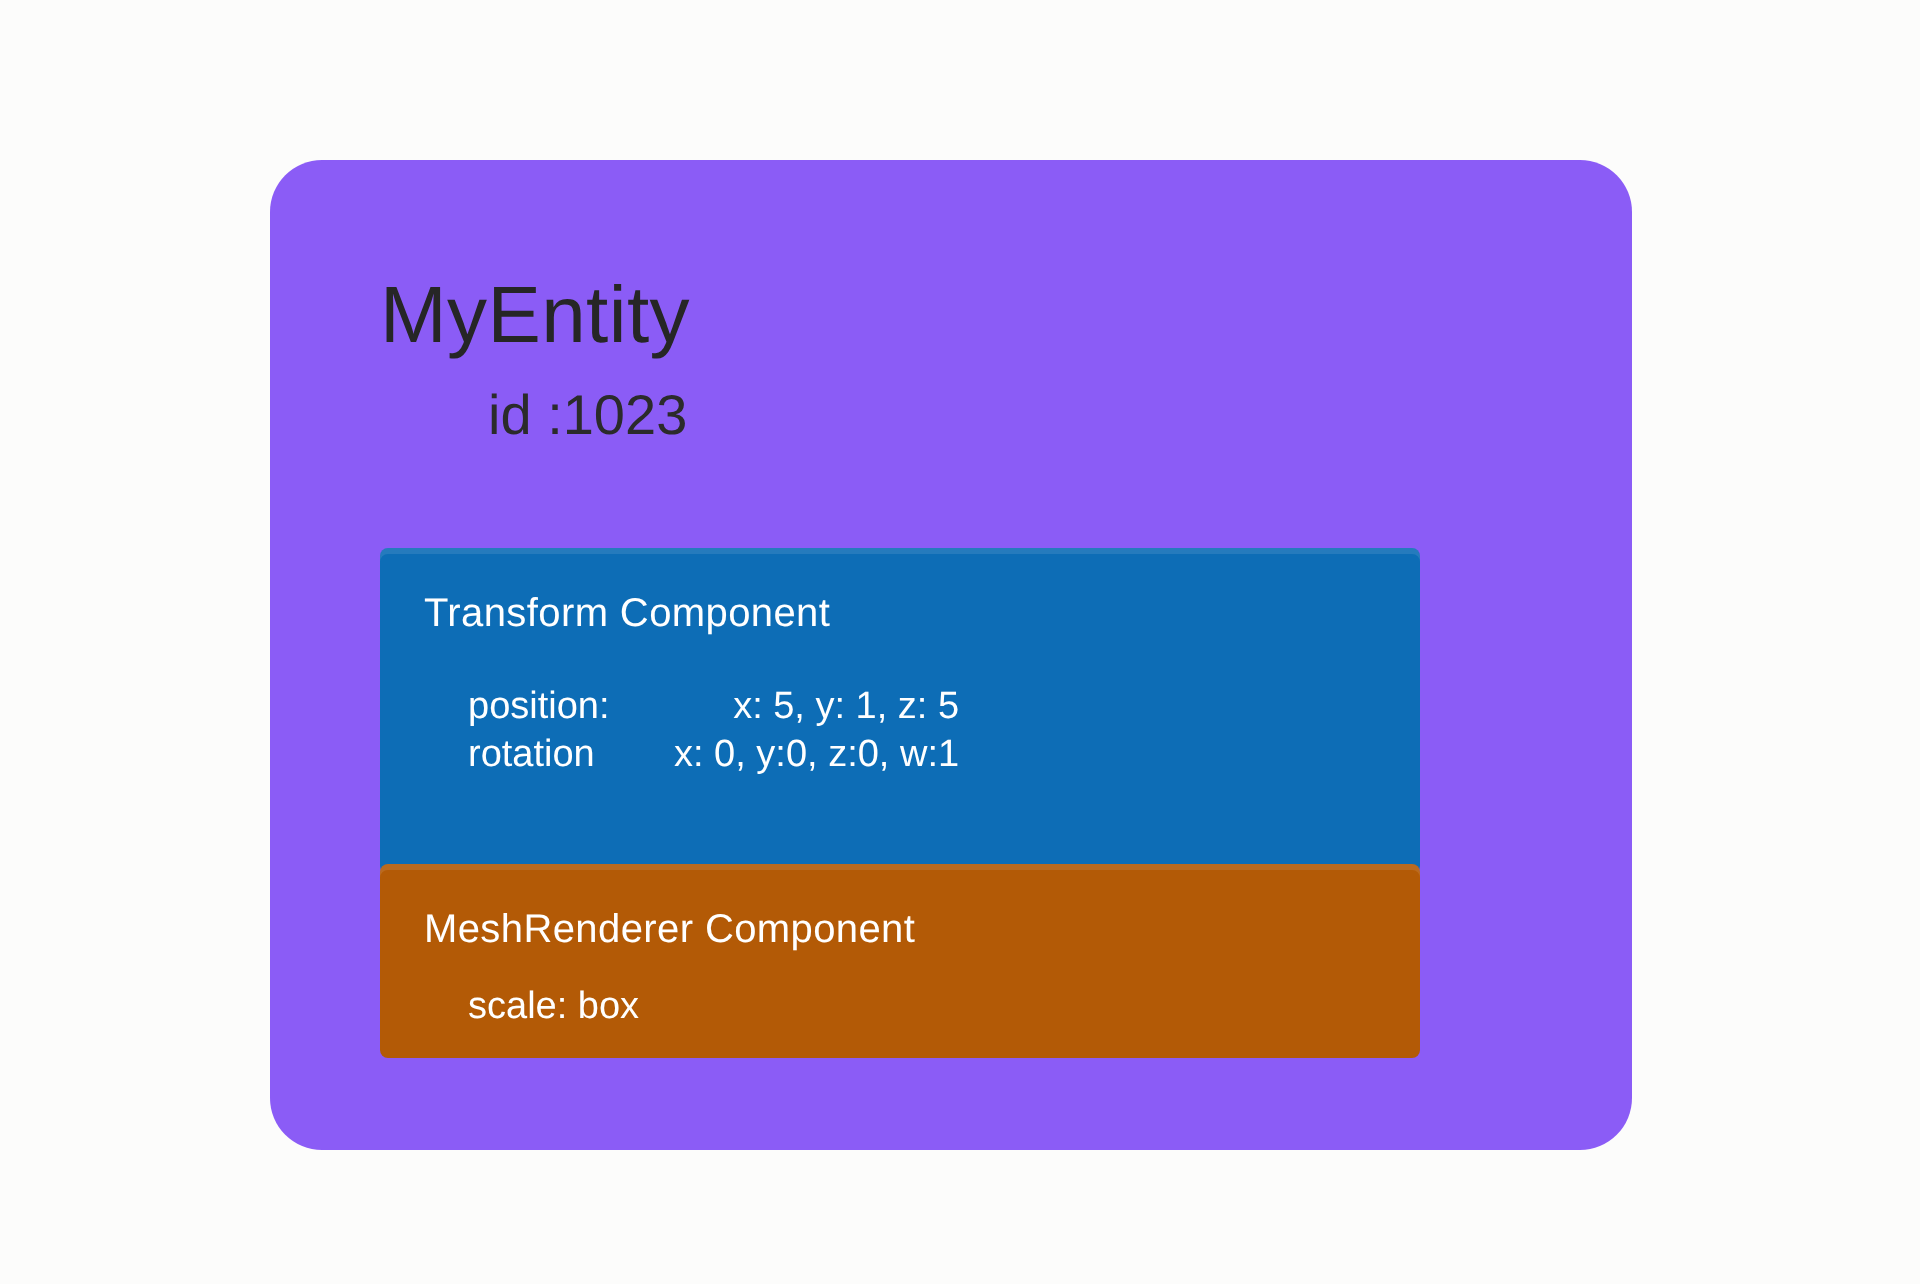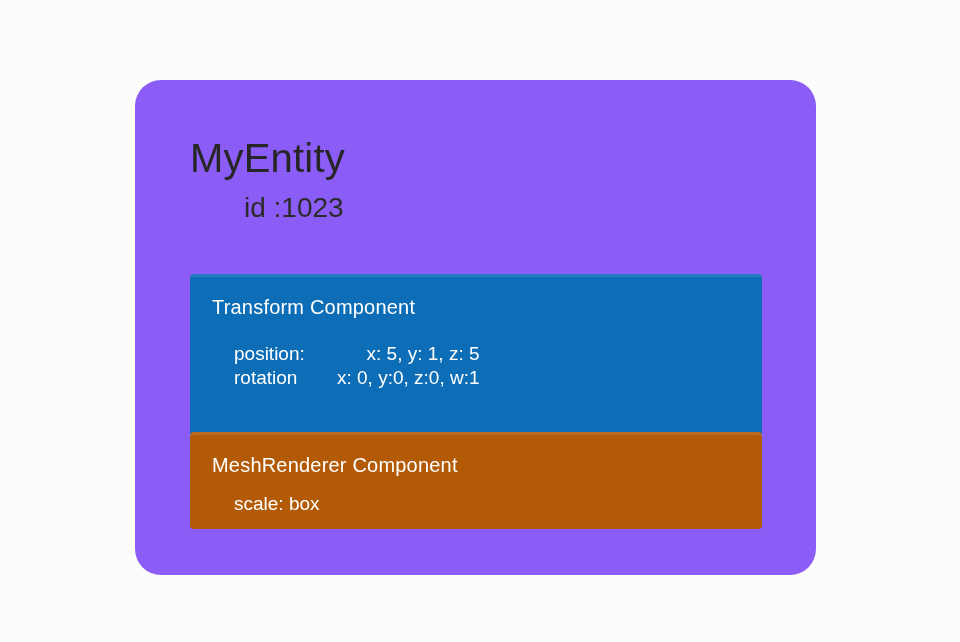--- a/index.html
+++ b/index.html
@@ -41,24 +41,25 @@
     top: 112px;
     font-size: 28px;
     line-height: 32px;
     font-weight: 400;
     color: #2b2b2b;
     margin-left: 12px;
   }
   .component-box {
     position: absolute;
     left: 55px;
-    width: 572px;
+    width: 496px;
     border-radius: 4px;
     color: #ffffff;
     box-shadow: inset 0 3px 0 rgba(255,255,255,0.10);
+    padding-left: 24px;
   }
   .component-box.transform {
     top: 194px;
     height: 163px;
     background: #0d6db6;
   }
   .component-box.meshrenderer {
     top: 352px;
     height: 97px;
     background: #b35a06;

